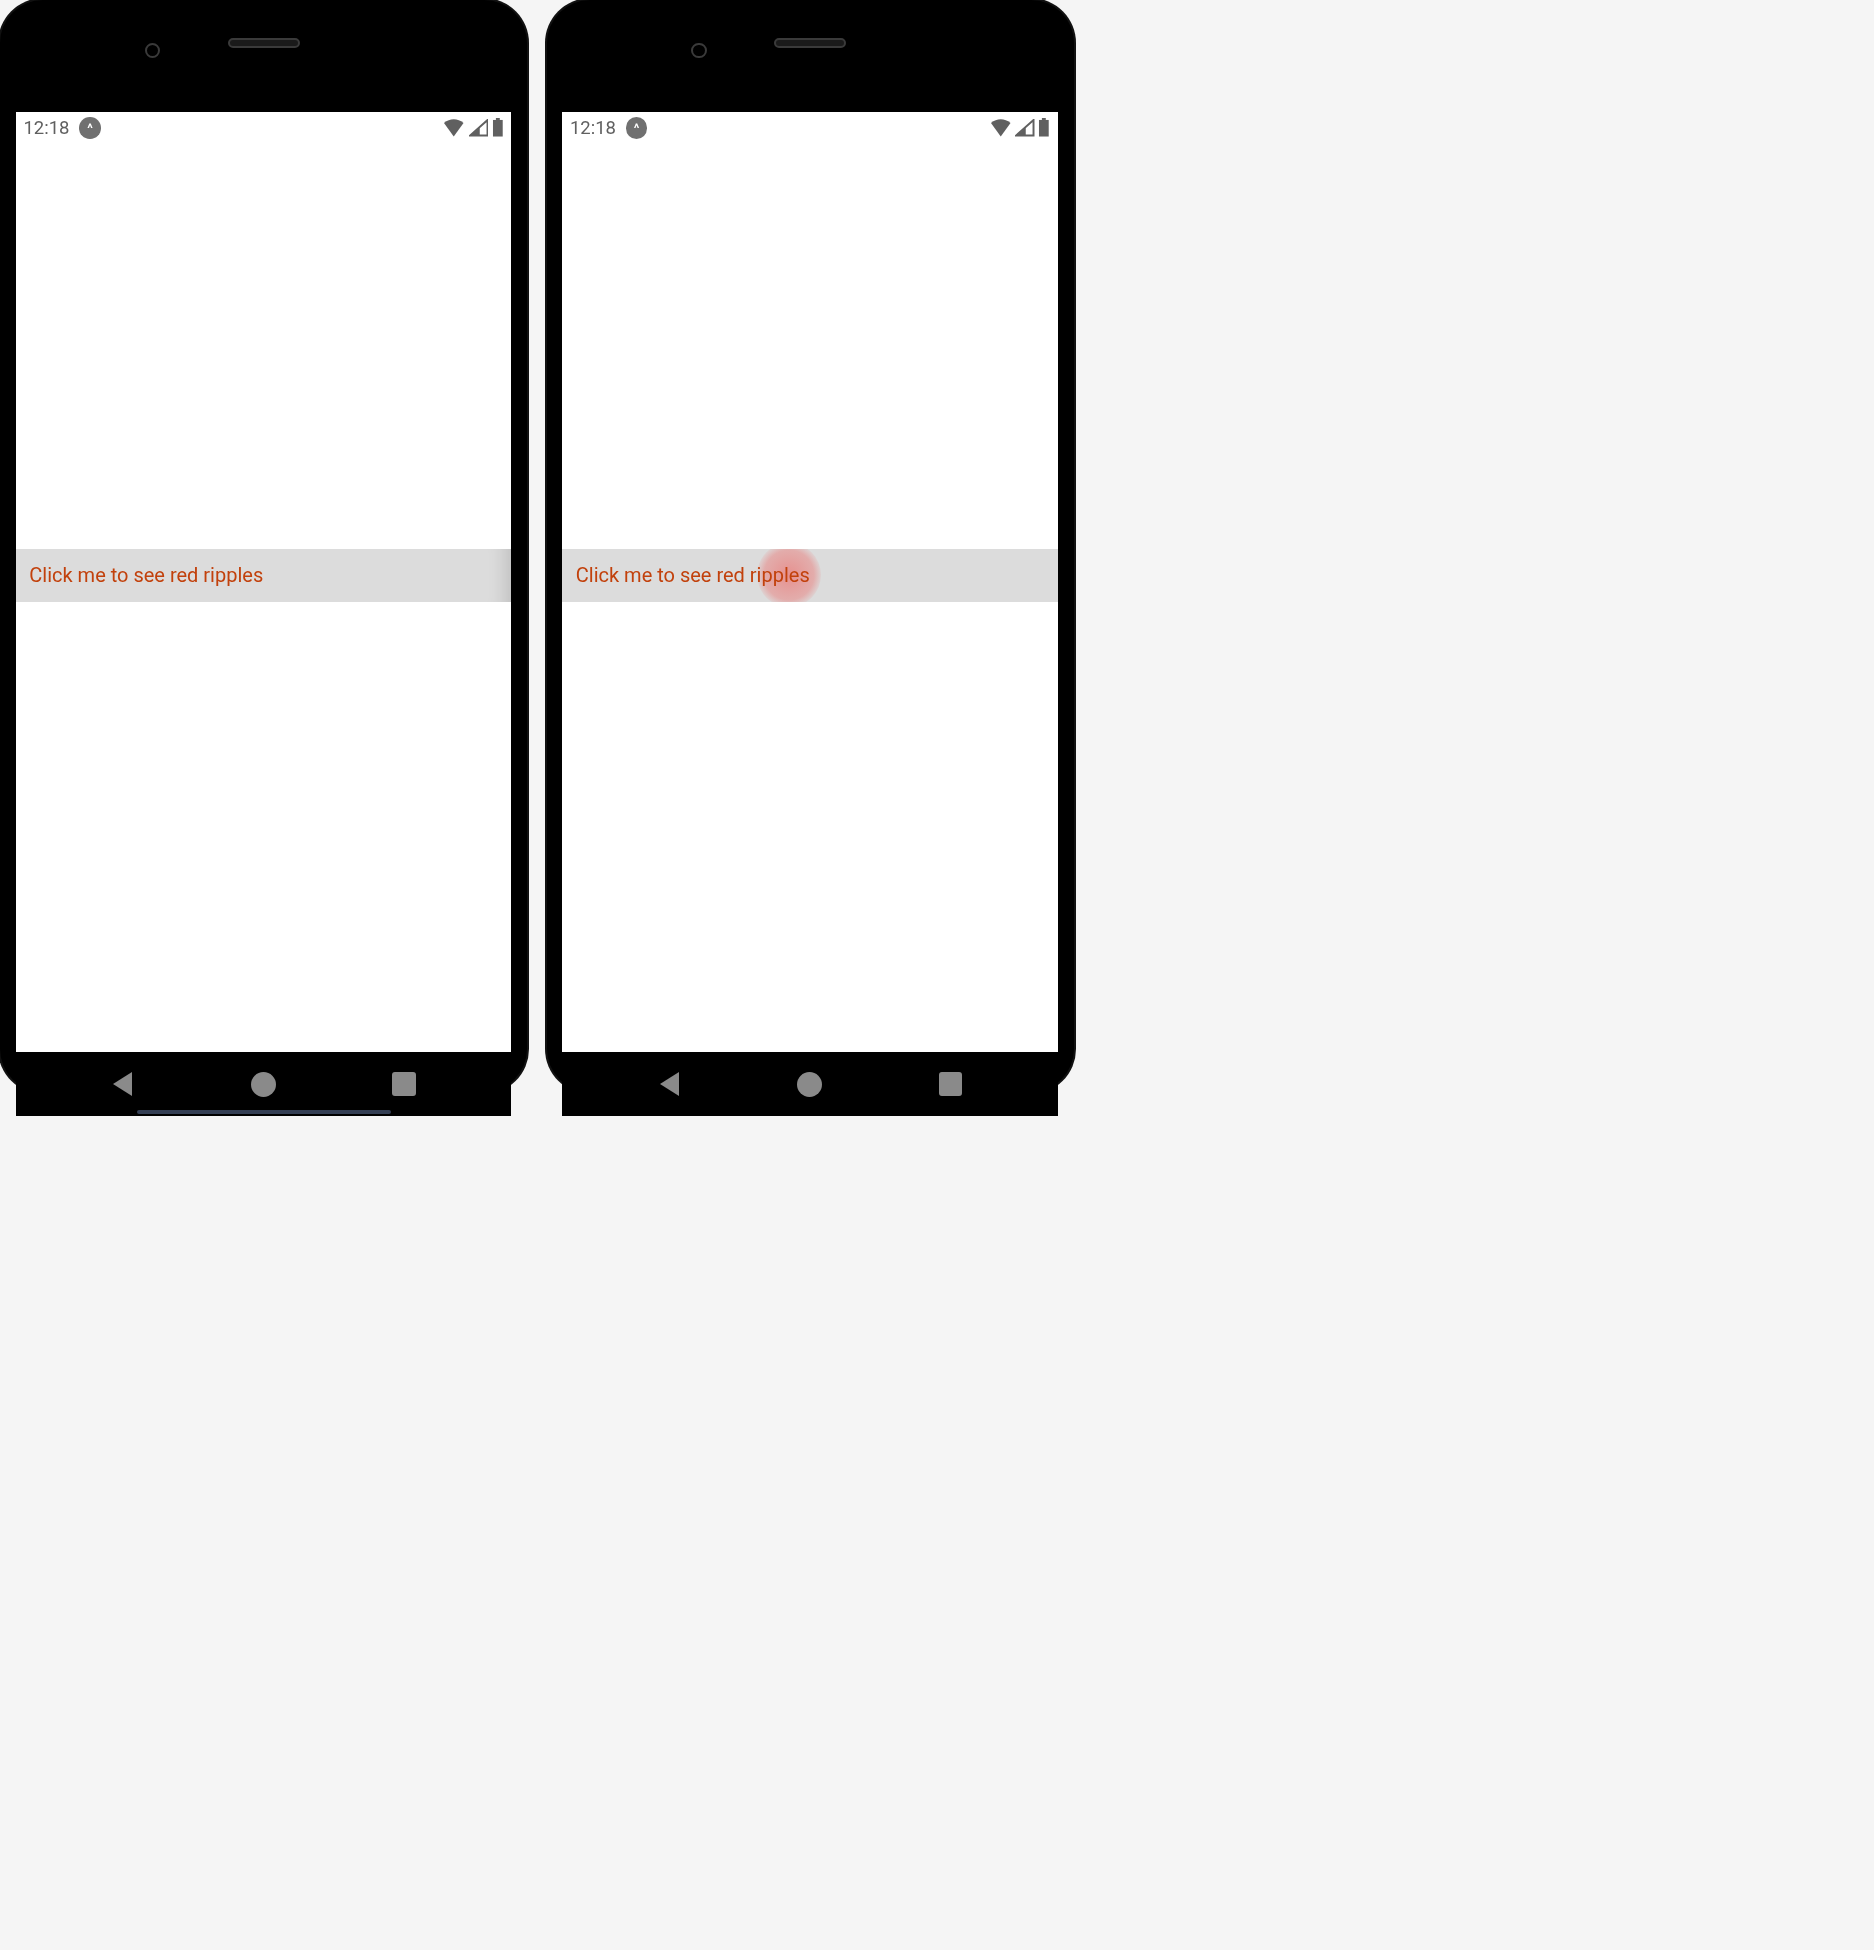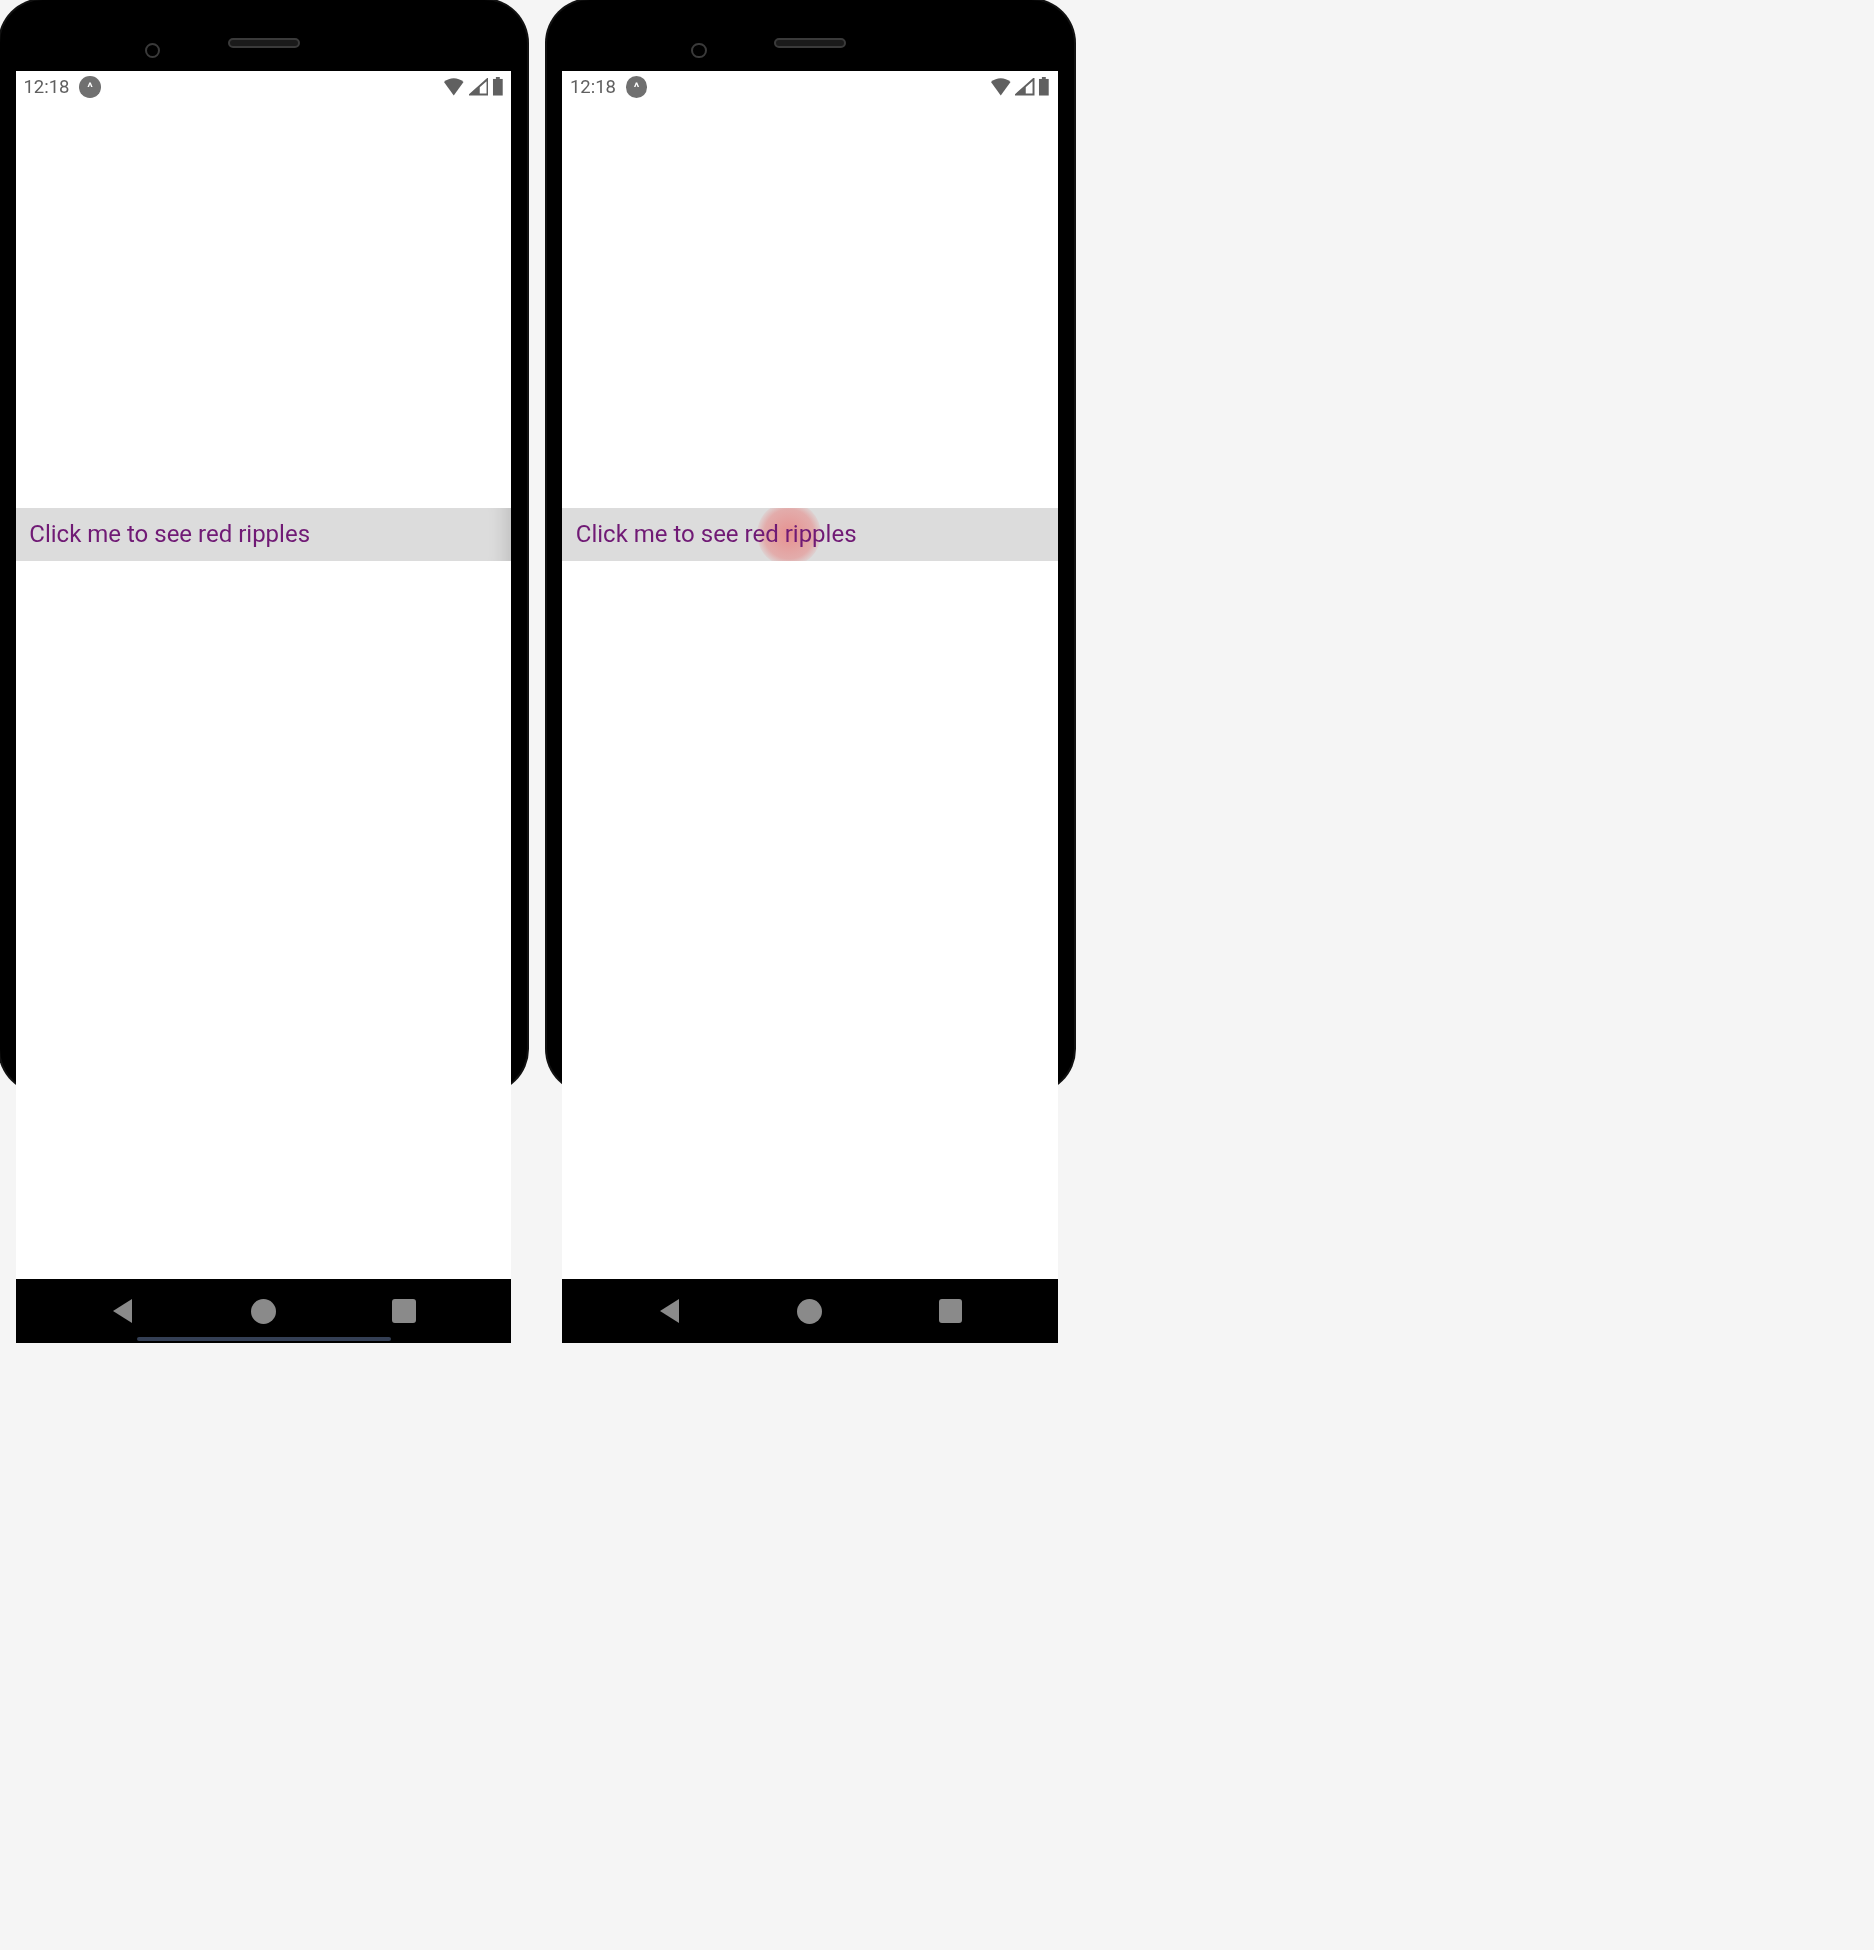--- a/index.html
+++ b/index.html
@@ -43,24 +43,25 @@
   }
   .phone-speaker {
     width: 72px;
     height: 9.8px;
     background: #1a1a1a;
     border: 2px solid #3a3a3a;
     border-radius: 5.9px;
   }
   .phone-screen {
     background: #fff;
-    height: 1208px;
+    height: 940px;
     border-radius: 0;
     position: relative;
     overflow: hidden;
+    margin-top: 41px;
   }
   .status-bar {
     height: 33px;
     display: flex;
     align-items: center;
     justify-content: space-between;
     padding: 0 7.8px;
     font-size: 18.5px;
     color: #606060;
   }
@@ -96,22 +97,22 @@
   .ripple-row {
     position: absolute;
     top: 404px;
     left: 0;
     right: 0;
     height: 53px;
     background: #dcdcdc;
     display: flex;
     align-items: center;
     padding-left: 13.7px;
-    font-size: 24px;
-    color: #701a75;
+    font-size: 20px;
+    color: #c2410c;
     overflow: hidden;
   }
   .ripple-right-shade .ripple-row {
     box-shadow: inset -23.4px 0 19.5px -19.5px rgba(0,0,0,0.15);
   }
   .ripple-circle {
     position: absolute;
     width: 64px;
     height: 64px;
     border-radius: 50%;

